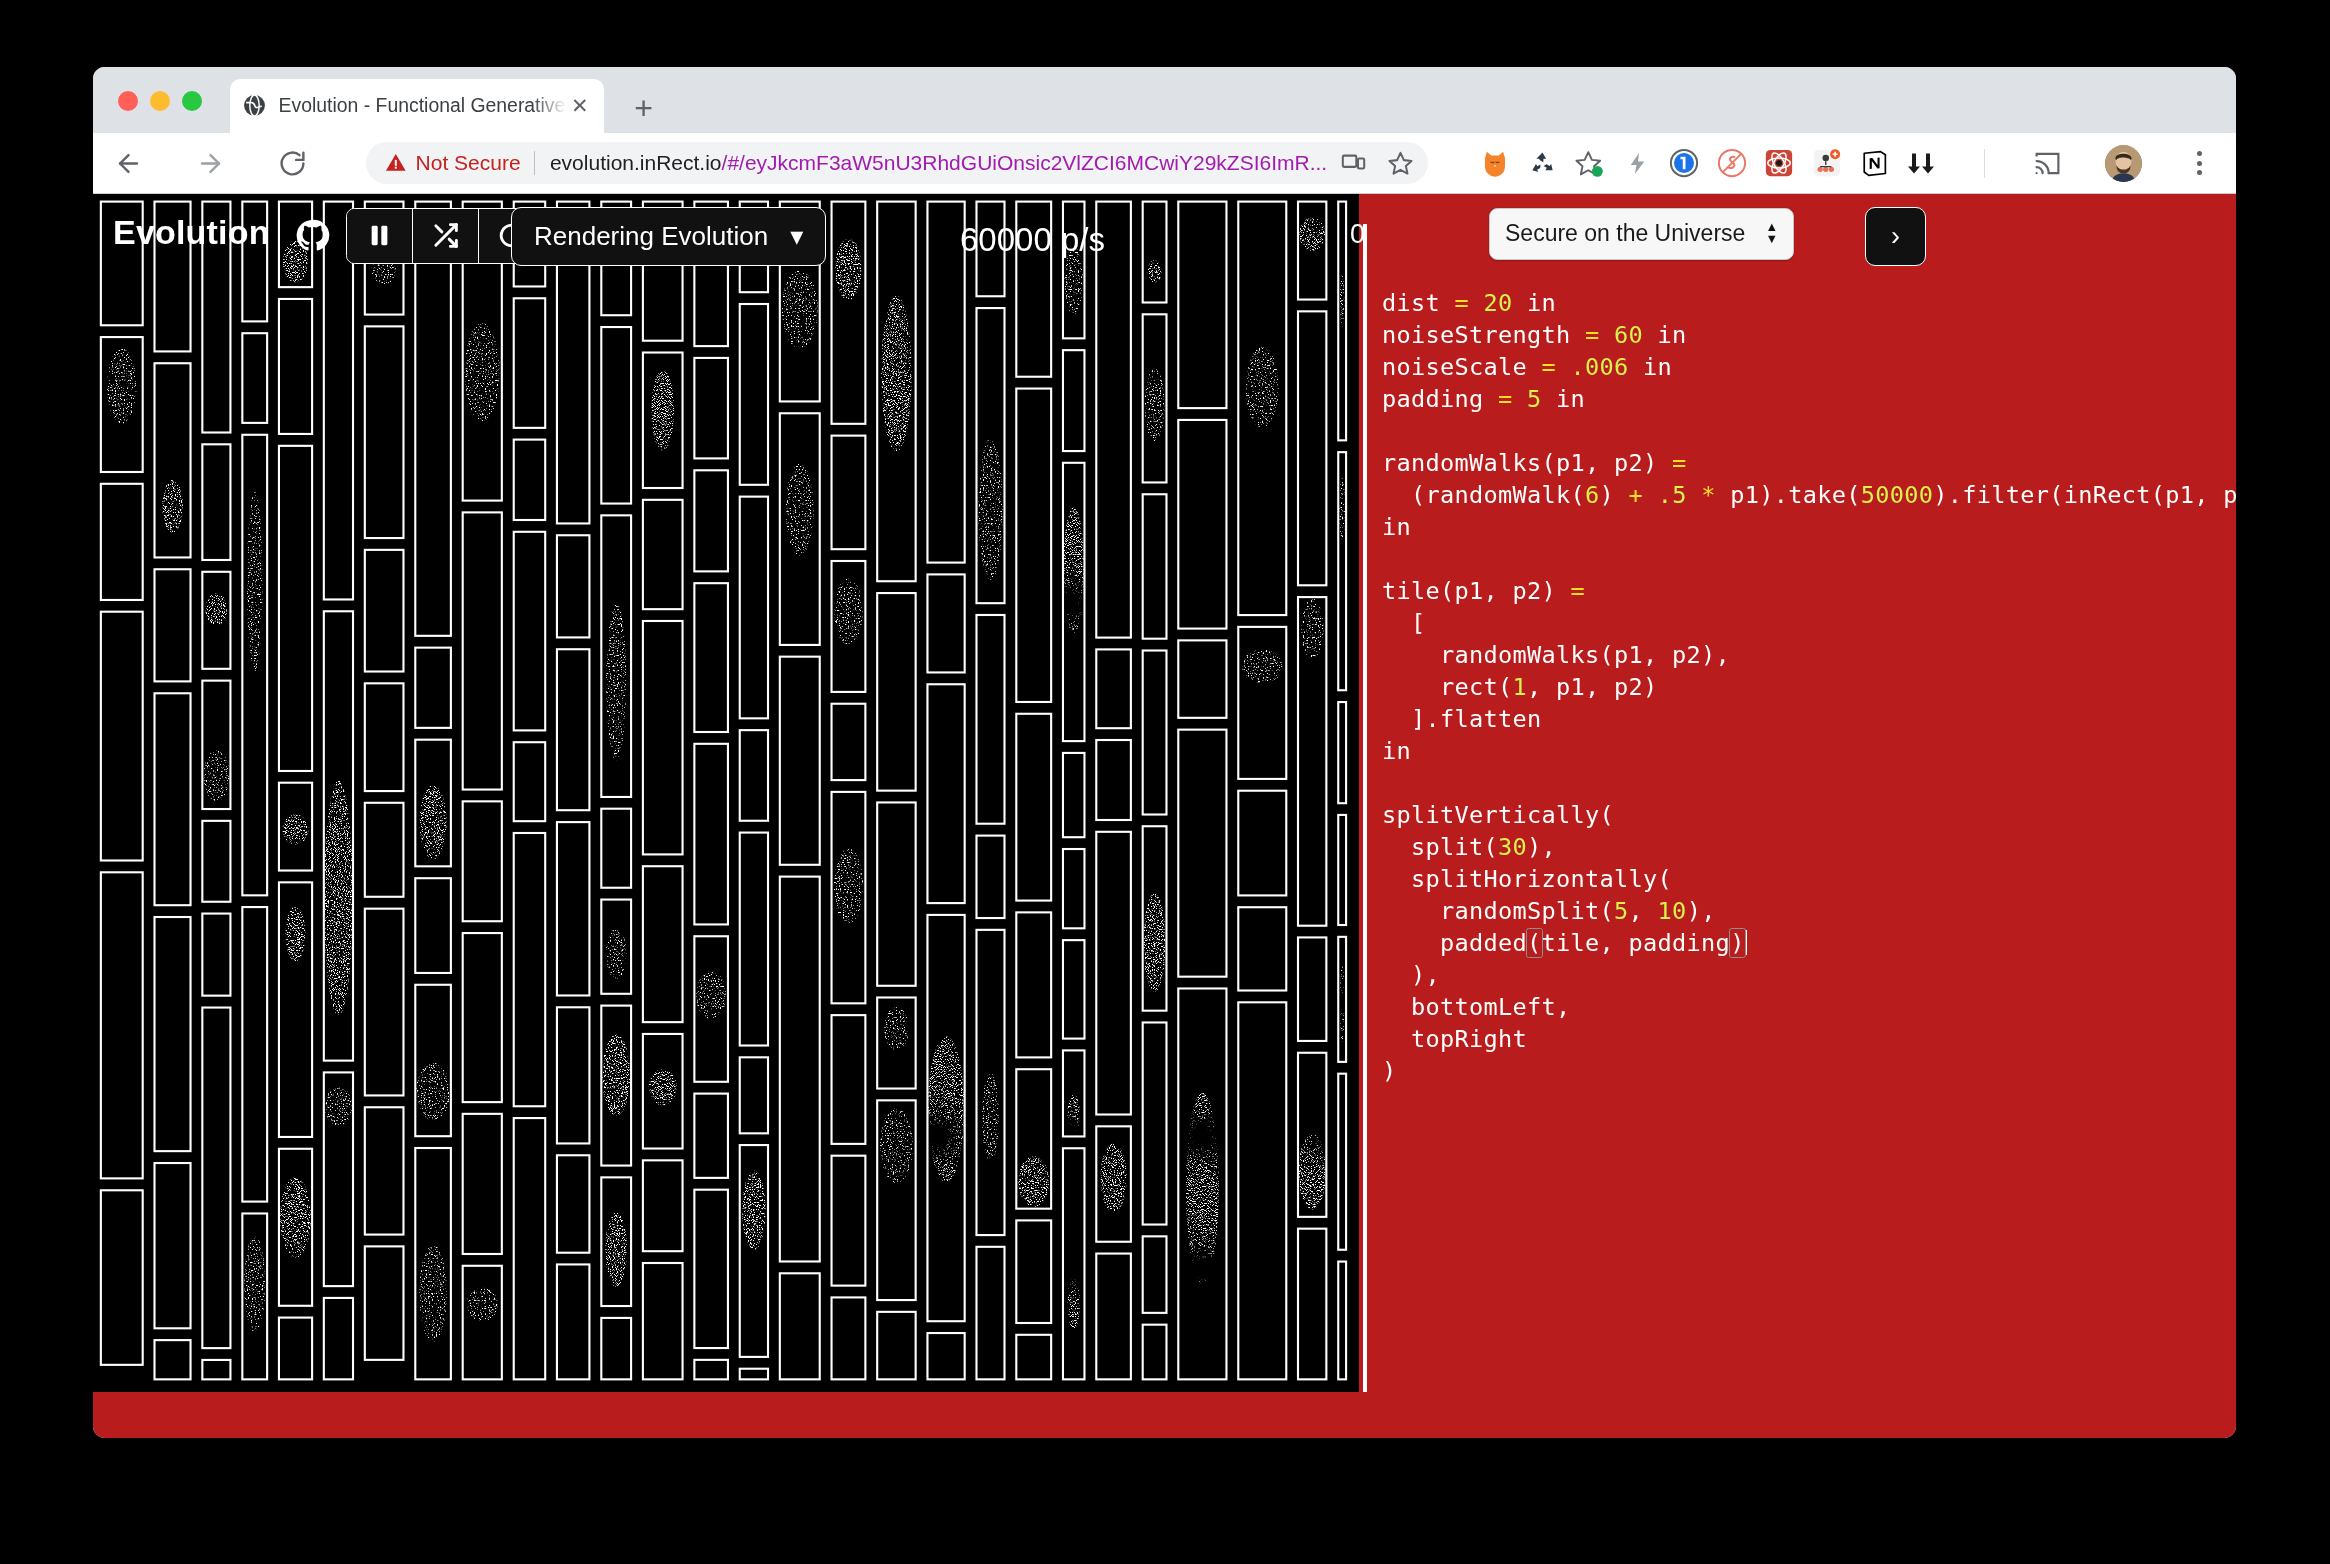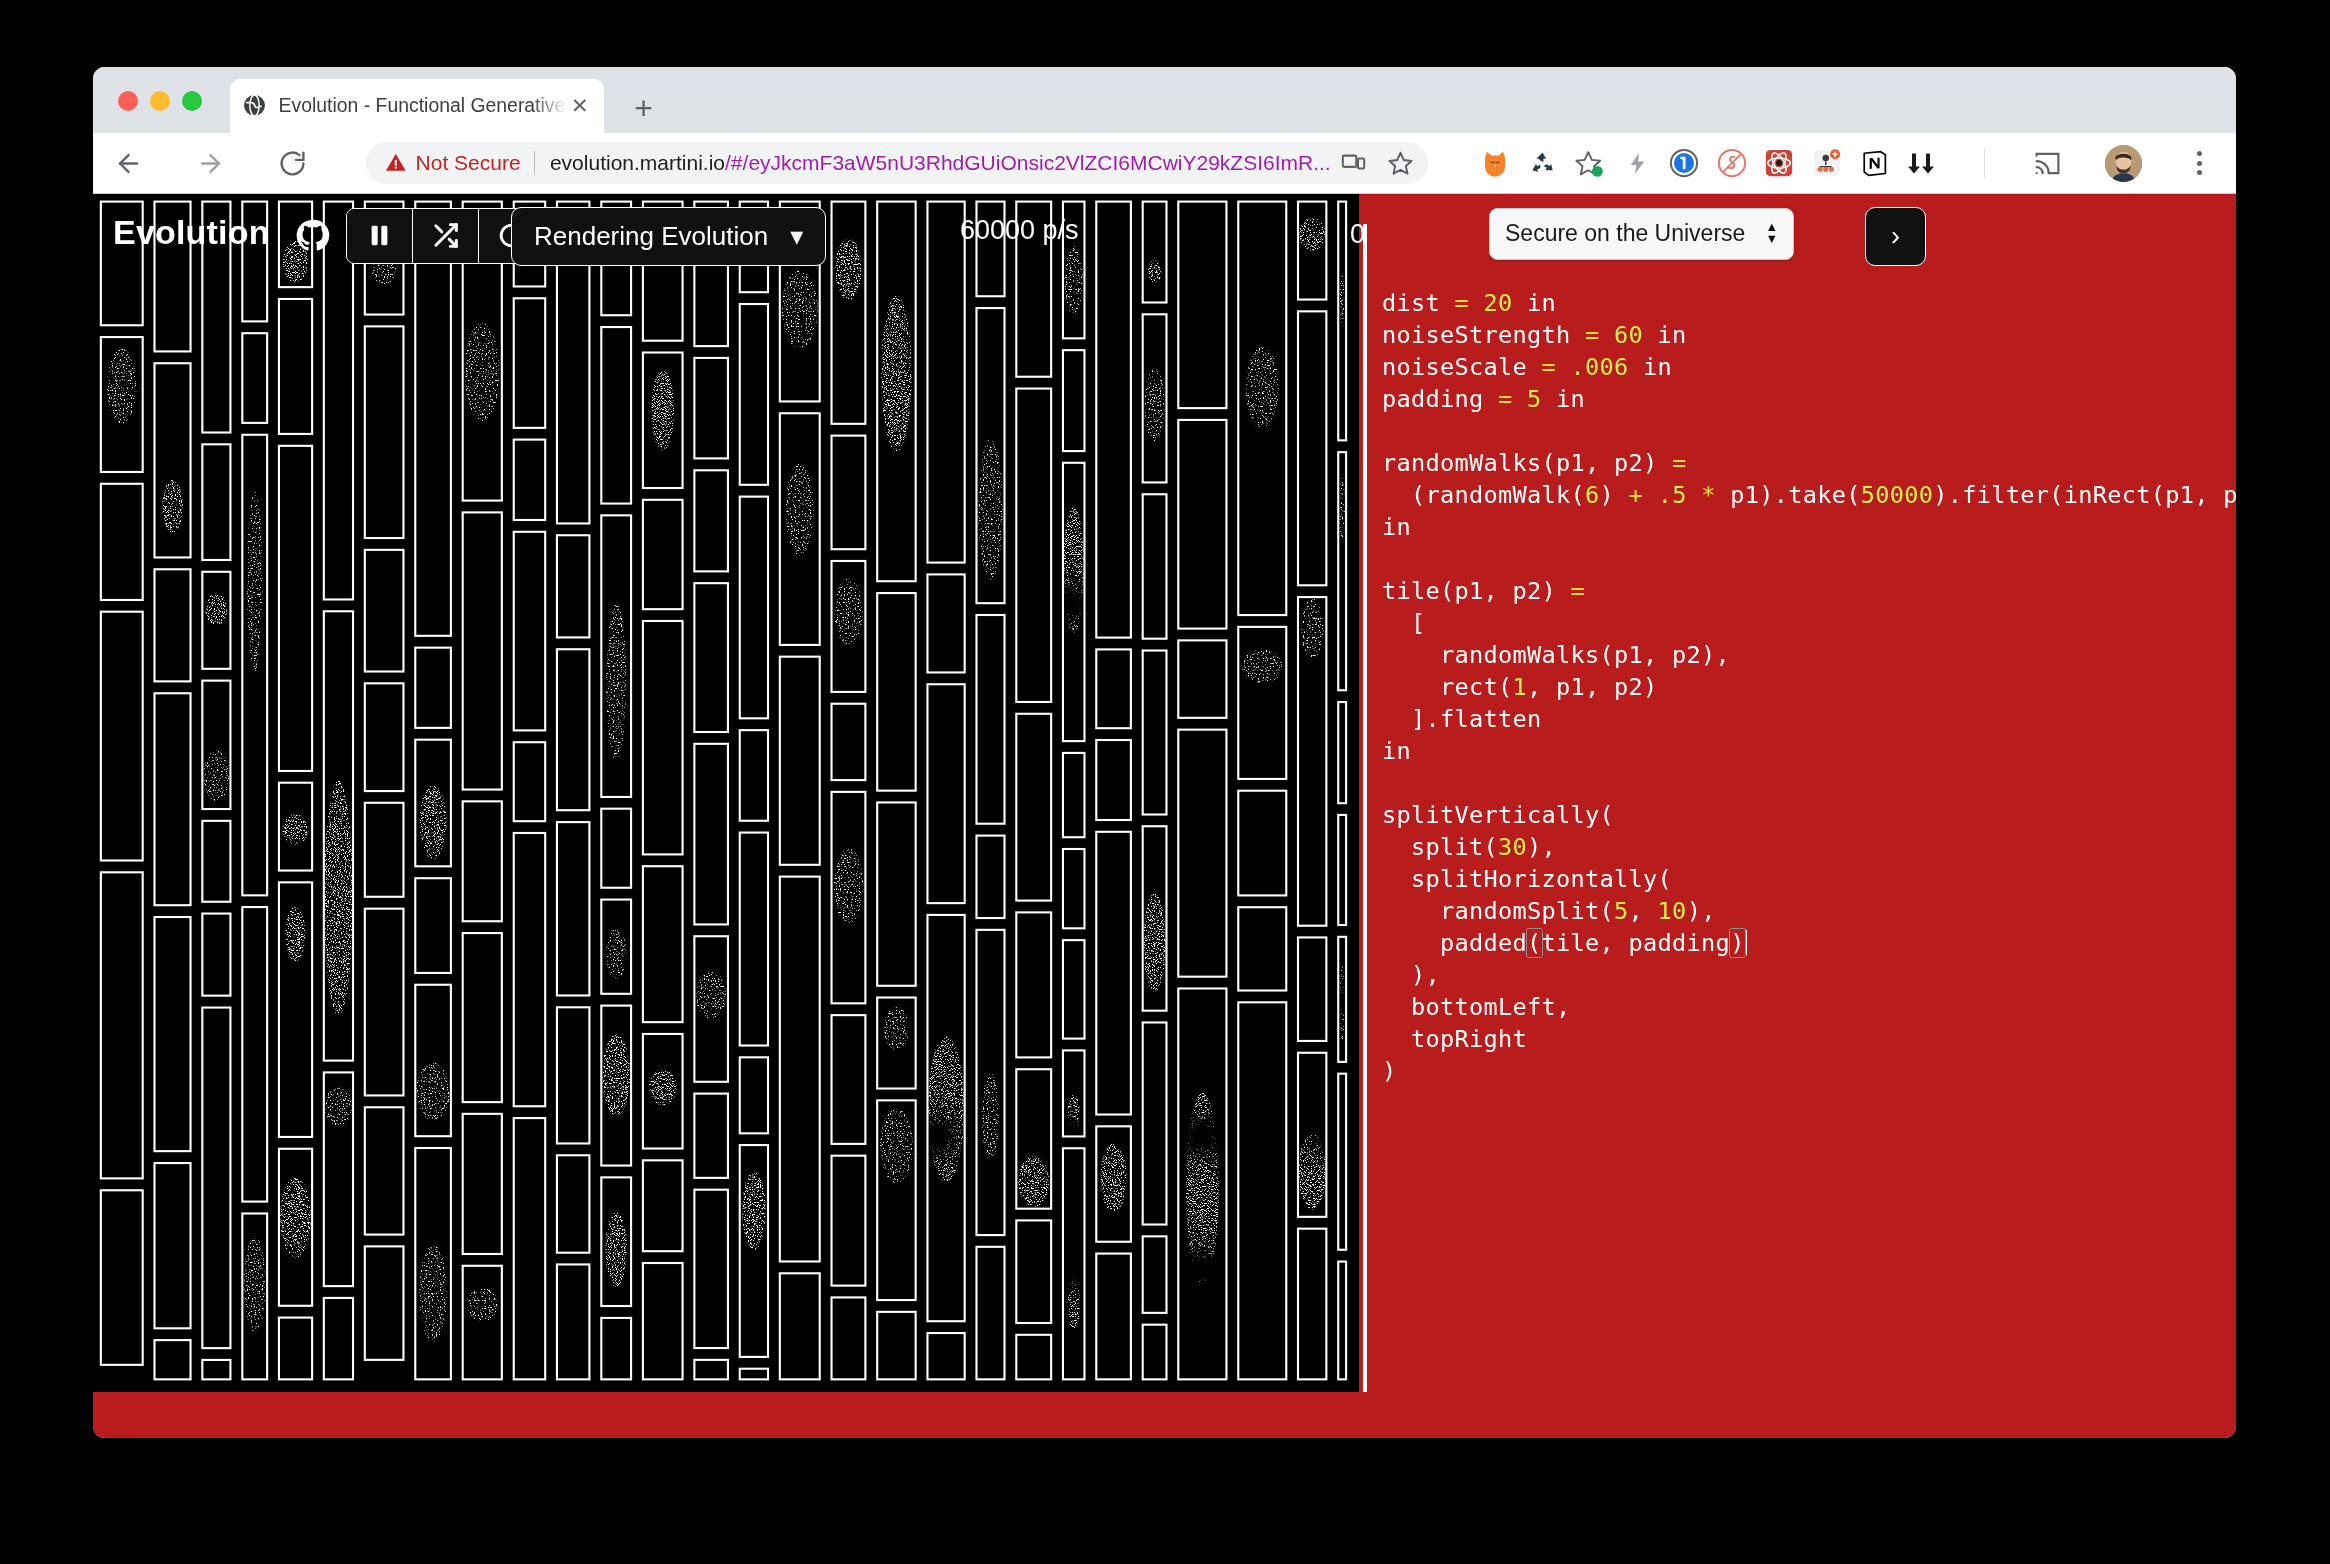--- a/index.html
+++ b/index.html
@@ -182,22 +182,22 @@
   .ctrl-btn:last-child { border-right:none; }
 
   #rendering-settings {
     position:absolute; left: 418px; top: -0.8px;
     height: 59px; padding: 0 22px;
     background:#111; border:1.7px solid #fff; border-radius:10px;
     display:flex; align-items:center; gap: 22px;
     color:#fff; font-size: 26px;
   }
   #pps-readout {
-    position:absolute; left: 867px; top: 7px;
-    color:#fff; font-size: 27px;
+    position:absolute; left: 867px; top: 13px;
+    color:#fff; font-size: 33px;
   }
   #seed-readout {
     position:absolute; left: 1257px; top: 11.8px;
     color:#fff; font-size: 27px;
   }
 
   #preset-select {
     position:absolute; left: 1396px; top: 0px;
     width: 305px; height: 52px;
     background:#f7f7f7; border: 0.8px solid #c9c9c9; border-radius: 8.4px;
@@ -291,21 +291,21 @@
     <div id="address-field">
       <span id="not-secure-warn">
         <svg width="23.6" height="23.6" viewBox="0 0 24 24">
             <path d="M12 3 22 20H2Z" fill="#c5221f"></path>
             <rect x="11" y="9" width="2" height="6" fill="#fff"></rect>
             <rect x="11" y="16" width="2" height="2" fill="#fff"></rect>
           </svg>
         <span id="not-secure-label">Not Secure</span>
       </span>
       <span id="addr-sep"></span>
-      <span id="url-text"><span class="host">evolution.martini.io</span><span class="path">/#/eyJkcmF3aW5nU3RhdGUiOnsic2VlZCI6MCwiY29kZSI6ImR...</span></span>
+      <span id="url-text"><span class="host">evolution.inRect.io</span><span class="path">/#/eyJkcmF3aW5nU3RhdGUiOnsic2VlZCI6MCwiY29kZSI6ImR...</span></span>
 
       <span id="addr-right-icons">
         <span class="icon-btn">
           <svg width="27" height="27" viewBox="0 0 24 24" fill="none" stroke="currentColor" stroke-width="1.8">
               <rect x="2.5" y="5" width="12" height="10" rx="1"></rect>
               <rect x="16" y="7.5" width="5.5" height="9" rx="1"></rect>
             </svg>
         </span>
         <span class="icon-btn">
           <svg width="27" height="27" viewBox="0 0 24 24" fill="none" stroke="currentColor" stroke-width="1.8" stroke-linejoin="round">

